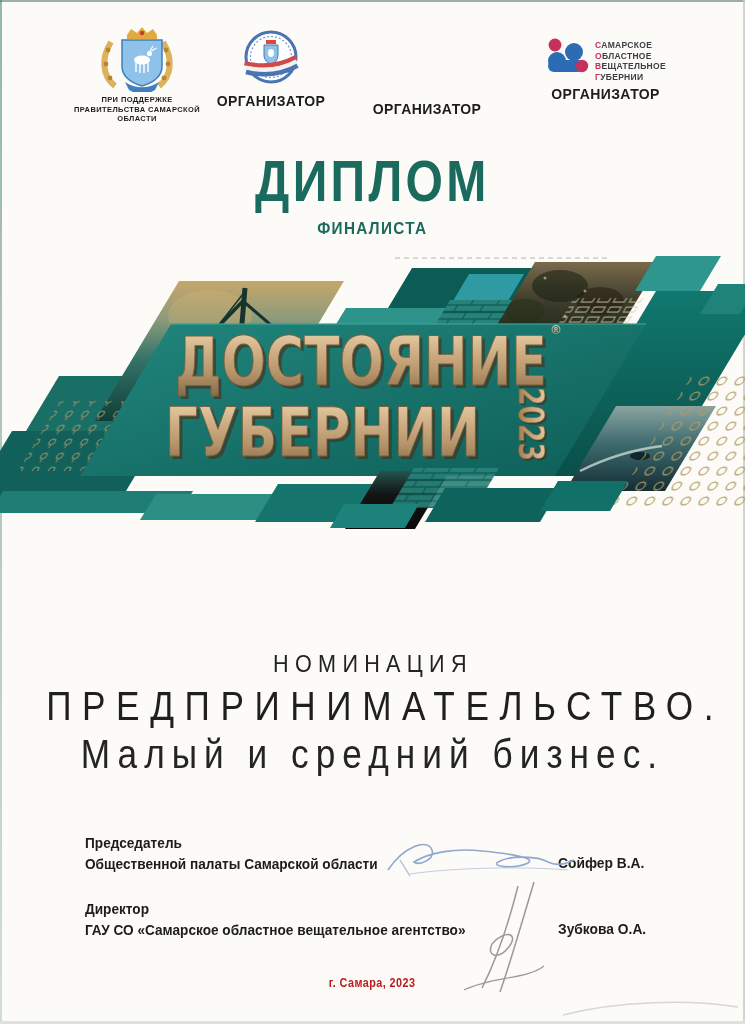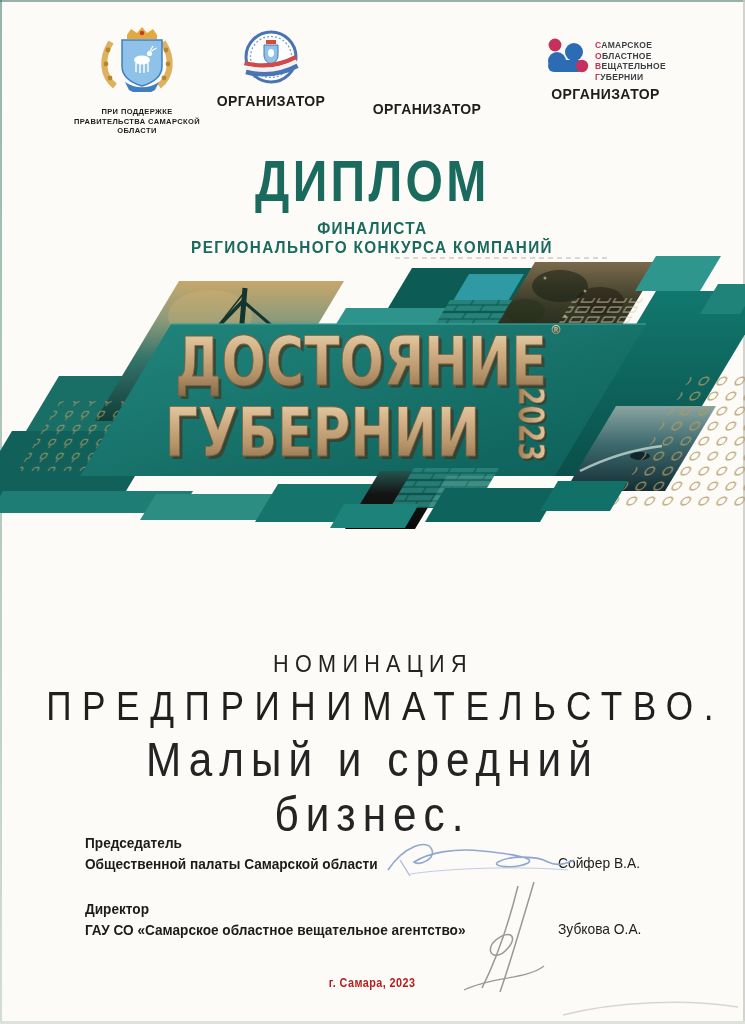--- a/index.html
+++ b/index.html
@@ -15,21 +15,21 @@
   
   .edge-top{top:0;left:0;right:0;height:2px;background:#24564d;opacity:.45;}
   .edge-left{top:0;left:0;bottom:0;width:2px;background:linear-gradient(#2f6f63,#aabfb6);opacity:.5;}
   .edge-right{top:0;right:0;bottom:0;width:2px;background:#c9c9c2;opacity:.8;}
   .edge-bottom{left:0;right:0;bottom:0;height:3px;background:#dde3dc;}
 
   
   .logo{position:absolute;display:flex;flex-direction:column;align-items:center;}
   .logo .cap{font-size:14px;font-weight:bold;letter-spacing:.4px;color:#1d1d1b;text-align:center;line-height:10px;}
   .logo1{left:52px;top:26px;width:170px;}
-  .logo1 .cap{margin-top:15px;width:132px;font-size:7.5px;line-height:9.5px;}
+  .logo1 .cap{margin-top:3px;width:132px;font-size:7.5px;line-height:9.5px;}
   .logo2{left:216px;top:28px;width:110px;}
   .logo2 .cap{margin-top:4px;}
   .logo3{left:352px;top:30px;width:150px;height:100px;}
   .logo3 .cap{position:absolute;left:0;right:0;top:74px;}
   .gub-wrap{position:relative;width:150px;height:70px;}
   .gub-tele{position:absolute;right:10px;top:24px;font-size:8px;font-weight:bold;color:#28327e;letter-spacing:.5px;}
   .gub-name{position:absolute;left:0;right:0;top:32px;text-align:center;font-size:21px;font-weight:bold;color:#28327e;}
   .logo4{left:533px;top:38px;width:145px;}
   .sova-row{display:flex;align-items:flex-start;gap:6px;}
   .sova-lines{padding-top:2px;}
@@ -39,24 +39,24 @@
 
   
   .title-main{top:150px;font-size:58px;font-weight:bold;color:#1a6a5e;letter-spacing:4px;line-height:62px;}
   .title-sub1{top:219px;font-size:17px;font-weight:bold;color:#1a6a5e;letter-spacing:1.5px;}
   .title-sub2{top:238px;font-size:17px;font-weight:bold;color:#1a6a5e;letter-spacing:1.5px;}
 
   .recipient{top:574px;font-size:30px;font-weight:bold;color:#141414;letter-spacing:2px;}
 
   .nom-label{top:650px;font-size:24px;color:#222;letter-spacing:7px;}
   .nom-line1{top:684px;font-size:40px;color:#1f1f1f;letter-spacing:12px;}
-  .nom-line2{top:732px;font-size:48px;color:#242424;letter-spacing:8px;}
+  .nom-line2{top:732px;font-size:40px;color:#242424;letter-spacing:8px;}
 
   .sig-label{left:85px;font-size:15.5px;font-weight:bold;color:#1c1c1a;line-height:21px;}
-  .sig-name{left:558px;font-size:15px;font-weight:normal;color:#1c1c1a;}
+  .sig-name{left:558px;font-size:15px;font-weight:bold;color:#1c1c1a;}
 
   .footer-line{top:976px;font-size:12px;font-weight:bold;color:#b91c1c;letter-spacing:.5px;}
 </style>
 </head>
 <body>
 
 <div class="page">
 
   <div class="abs edge-top"></div>
   <div class="abs edge-left"></div>
@@ -127,23 +127,20 @@
       </div>
     </div>
     <div class="cap">ОРГАНИЗАТОР</div>
   </div>
 
   <div class="abs ctr title-sub1">
     <span class="cx" style="--sx:.9">ФИНАЛИСТА</span>
   </div>
   <div class="abs ctr title-main">
     <span class="cx" style="--sx:.83">ДИПЛОМ</span>
-  </div>
-  <div class="abs ctr title-sub2">
-    <span class="cx" style="--sx:.9">РЕГИОНАЛЬНОГО КОНКУРСА КОМПАНИЙ</span>
   </div>
 
   <svg class="abs" style="left:0;top:256px;" width="745" height="276" viewBox="0 0 745 276">
     <defs>
       <linearGradient id="goldG" x1="0" y1="0" x2="0" y2="1">
         <stop offset="0" stop-color="#efdcb4"></stop>
           <stop offset=".35" stop-color="#d3b289"></stop>
         <stop offset=".65" stop-color="#b6946a"></stop>
           <stop offset="1" stop-color="#7d6142"></stop>
       </linearGradient>

